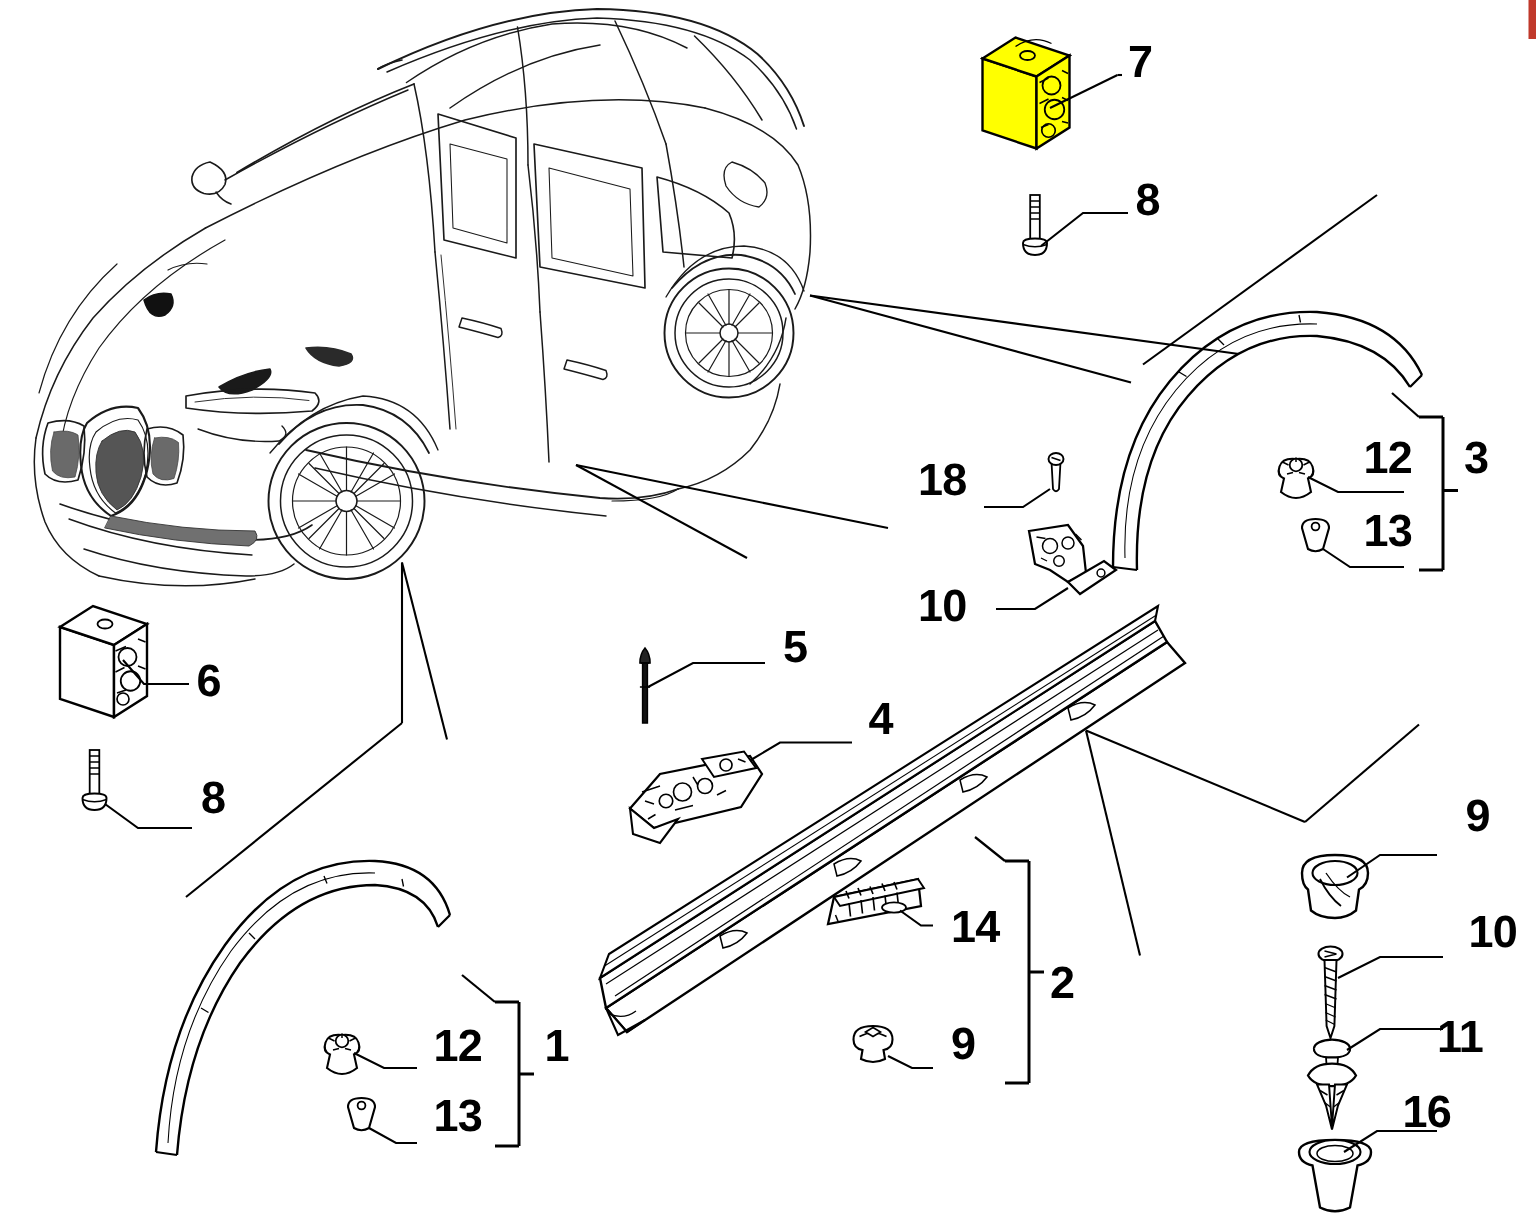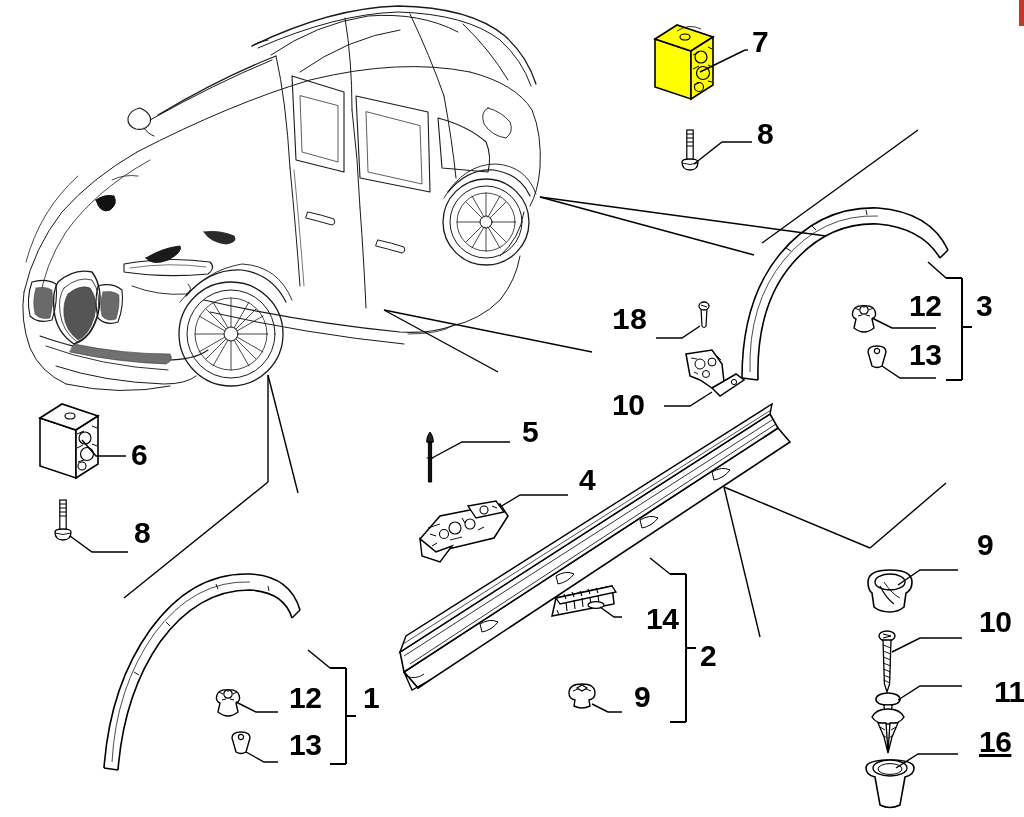--- a/index.html
+++ b/index.html
@@ -387,31 +387,31 @@
       <path d="M 346 716 L 356 716"></path>
     </g>
     <path d="M 330 668 L 308 650" stroke="#000" stroke-width="1.5" fill="none"></path>
   </svg>
 
   <div class="callout" style="left:752px;top:27px;">7</div>
   <div class="callout" style="left:757px;top:119px;">8</div>
   <div class="callout" style="left:909px;top:291px;">12</div>
   <div class="callout" style="left:909px;top:340px;">13</div>
   <div class="callout grp" style="left:976px;top:291px;">3</div>
-  <div class="callout" style="left:612px;top:306px;font-family:Liberation Mono, monospace;">18</div>
+  <div class="callout" style="left:612px;top:306px;">18</div>
   <div class="callout" style="left:612px;top:390px;">10</div>
   <div class="callout" style="left:131px;top:440px;">6</div>
   <div class="callout" style="left:134px;top:518px;">8</div>
   <div class="callout" style="left:522px;top:417px;">5</div>
   <div class="callout" style="left:579px;top:465px;">4</div>
   <div class="callout" style="left:977px;top:530px;">9</div>
   <div class="callout" style="left:979px;top:607px;text-align:right;">10</div>
-  <div class="callout" style="left:958px;top:677px;margin-left:36px;">11</div>
-  <div class="callout" style="left:979px;top:727px;text-decoration:underline;">16</div>
-  <div class="callout" style="left:634px;top:604px;margin-left:12px;">14</div>
+  <div class="callout" style="left:958px;top:677px;">11</div>
+  <div class="callout" style="left:935px;top:727px;">16</div>
+  <div class="callout" style="left:634px;top:604px;">14</div>
   <div class="callout" style="left:634px;top:682px;">9</div>
   <div class="callout grp" style="left:700px;top:641px;">2</div>
   <div class="callout" style="left:289px;top:683px;">12</div>
   <div class="callout" style="left:289px;top:730px;">13</div>
   <div class="callout grp" style="left:363px;top:683px;">1</div>
 
   <div class="red-tick" style="background:#c0392b;"></div>
 
 </div>
 

